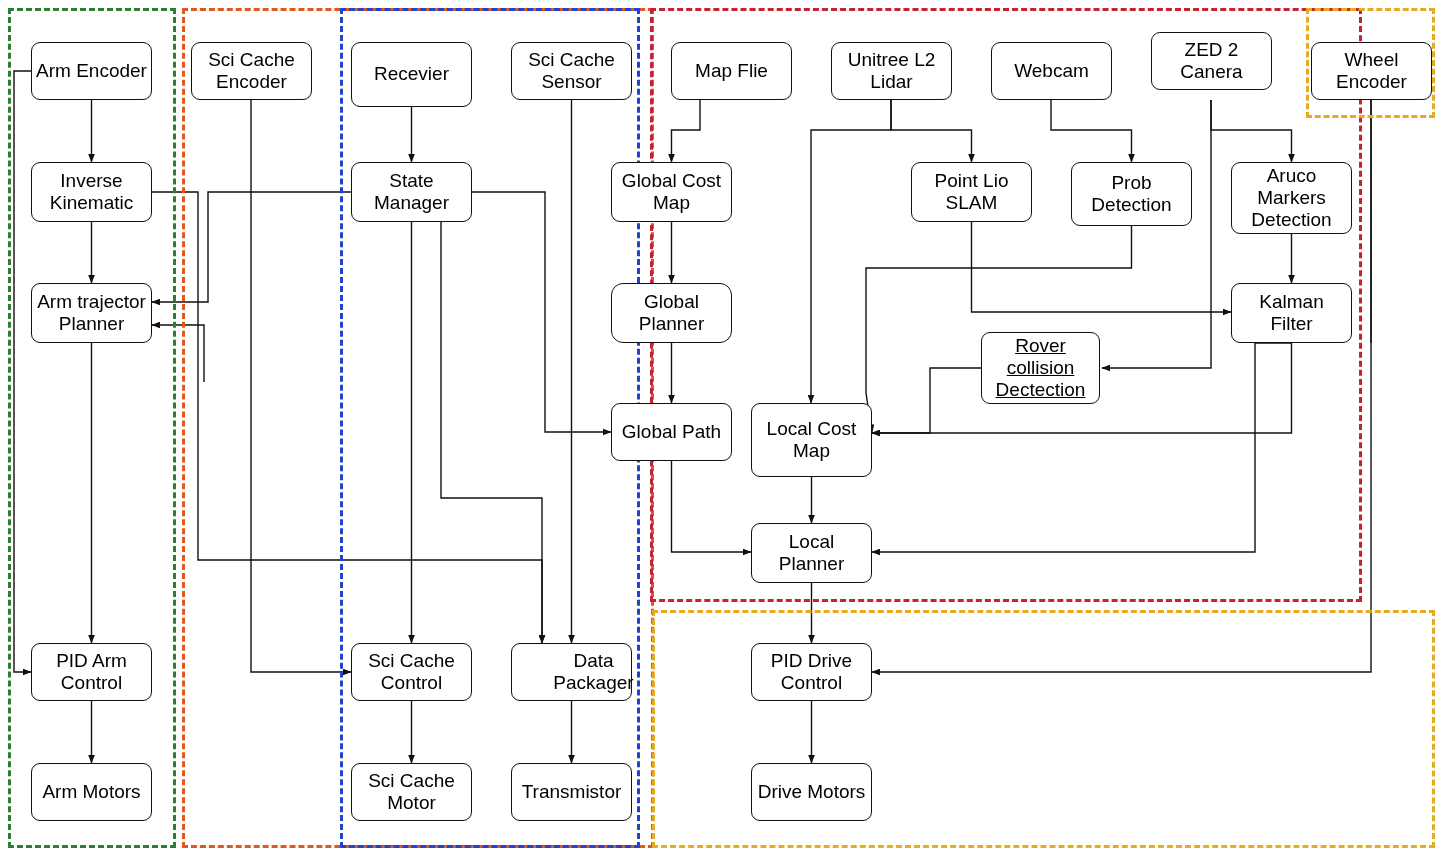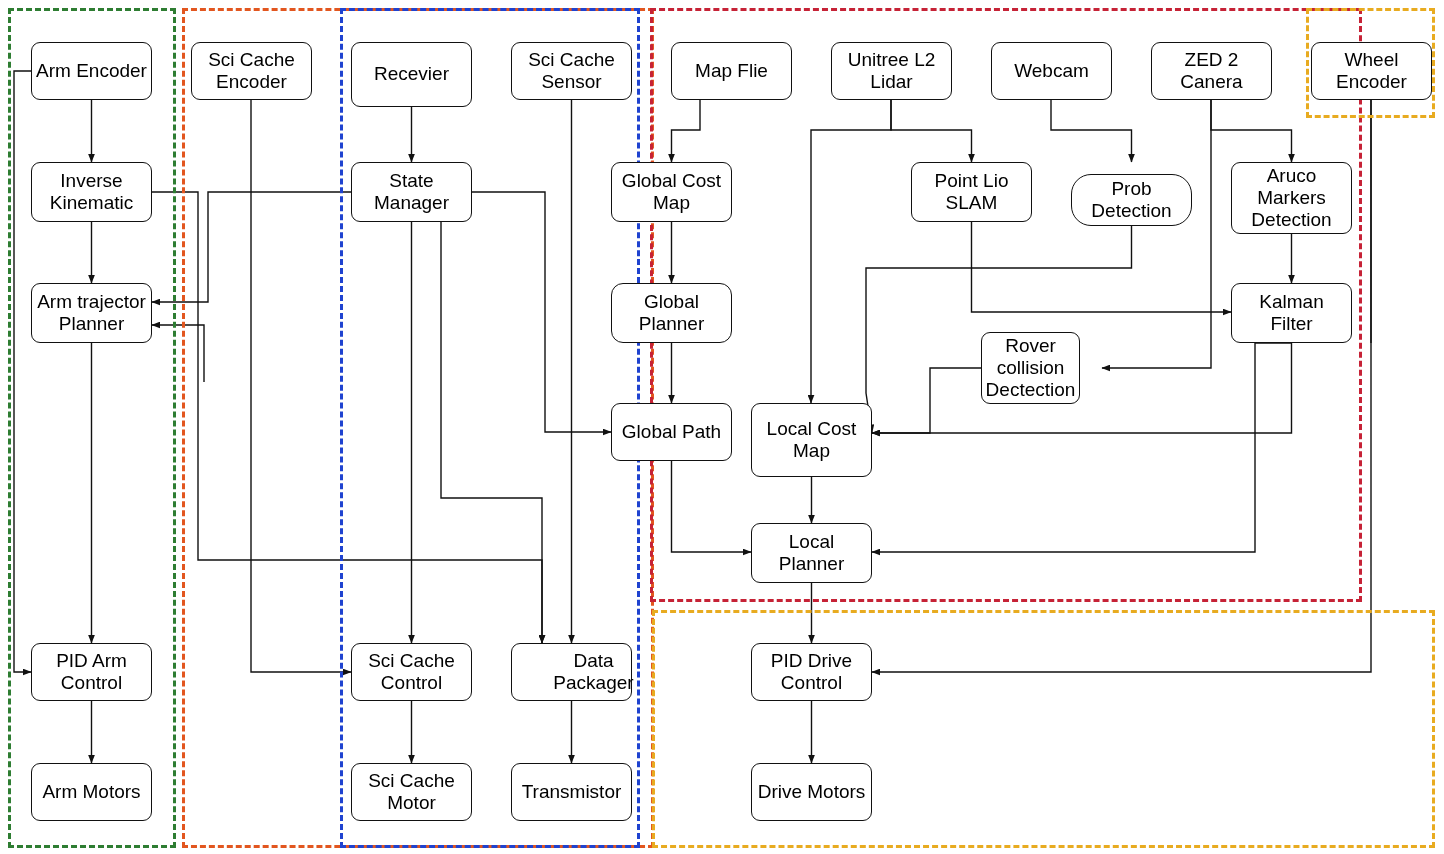--- a/index.html
+++ b/index.html
@@ -127,21 +127,21 @@
       <div class="node" style="left: 671px; top: 42px; width: 121px; height: 58px;">
         <span>Map Flie</span>
       </div>
       <div class="node" style="left: 831px; top: 42px; width: 121px; height: 58px;">
         <span>Unitree L2
 Lidar</span>
       </div>
       <div class="node" style="left: 991px; top: 42px; width: 121px; height: 58px;">
         <span>Webcam</span>
       </div>
-      <div class="node" style="left: 1151px; top: 42px; width: 121px; height: 58px;">
+      <div class="node" style="left: 1151px; top: 32px; width: 121px; height: 58px;">
         <span>ZED 2
 Canera</span>
       </div>
       <div class="node" style="left: 1311px; top: 42px; width: 121px; height: 58px;">
         <span>Wheel
 Encoder</span>
       </div>
       <div class="node" style="left: 31px; top: 162px; width: 121px; height: 60px;">
         <span>Inverse
 Kinematic</span>
@@ -151,41 +151,41 @@
 Manager</span>
       </div>
       <div class="node" style="left: 611px; top: 162px; width: 121px; height: 60px;">
         <span>Global Cost
 Map</span>
       </div>
       <div class="node" style="left: 911px; top: 162px; width: 121px; height: 60px;">
         <span>Point Lio
 SLAM</span>
       </div>
-      <div class="node" style="left: 1071px; top: 174px; width: 121px; height: 52px; border-radius: 20px;">
+      <div class="node" style="left: 1071px; top: 162px; width: 121px; height: 64px;">
         <span>Prob
 Detection</span>
       </div>
       <div class="node" style="left: 1231px; top: 162px; width: 121px; height: 72px;">
         <span>Aruco
 Markers
 Detection</span>
       </div>
       <div class="node" style="left: 31px; top: 283px; width: 121px; height: 60px;">
         <span>Arm trajector
 Planner</span>
       </div>
       <div class="node" style="left: 611px; top: 283px; width: 121px; height: 60px; border-radius: 12px;">
         <span>Global
 Planner</span>
       </div>
       <div class="node" style="left: 1231px; top: 283px; width: 121px; height: 60px;">
         <span>Kalman Filter</span>
       </div>
-      <div class="node" style="left: 981px; top: 332px; width: 99px; height: 72px;">
+      <div class="node" style="left: 981px; top: 332px; width: 119px; height: 72px; text-decoration: underline;">
         <span>Rover
 collision
 Dectection</span>
       </div>
       <div class="node" style="left: 611px; top: 403px; width: 121px; height: 58px;">
         <span>Global Path</span>
       </div>
       <div class="node" style="left: 751px; top: 403px; width: 121px; height: 74px;">
         <span>Local Cost
 Map</span>

